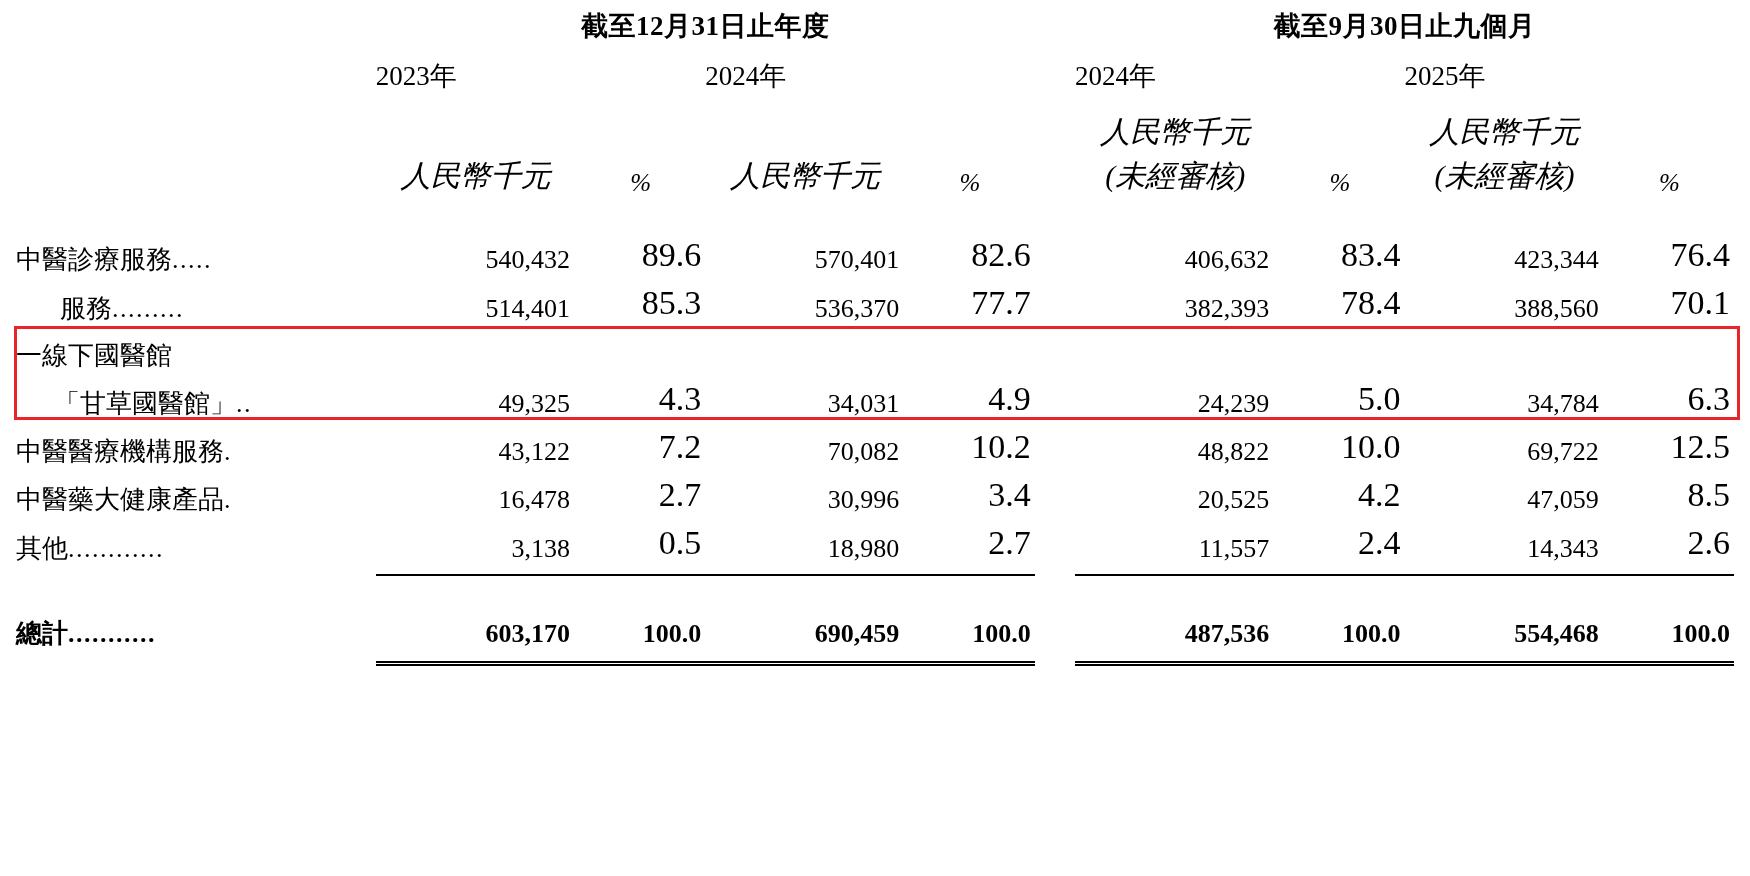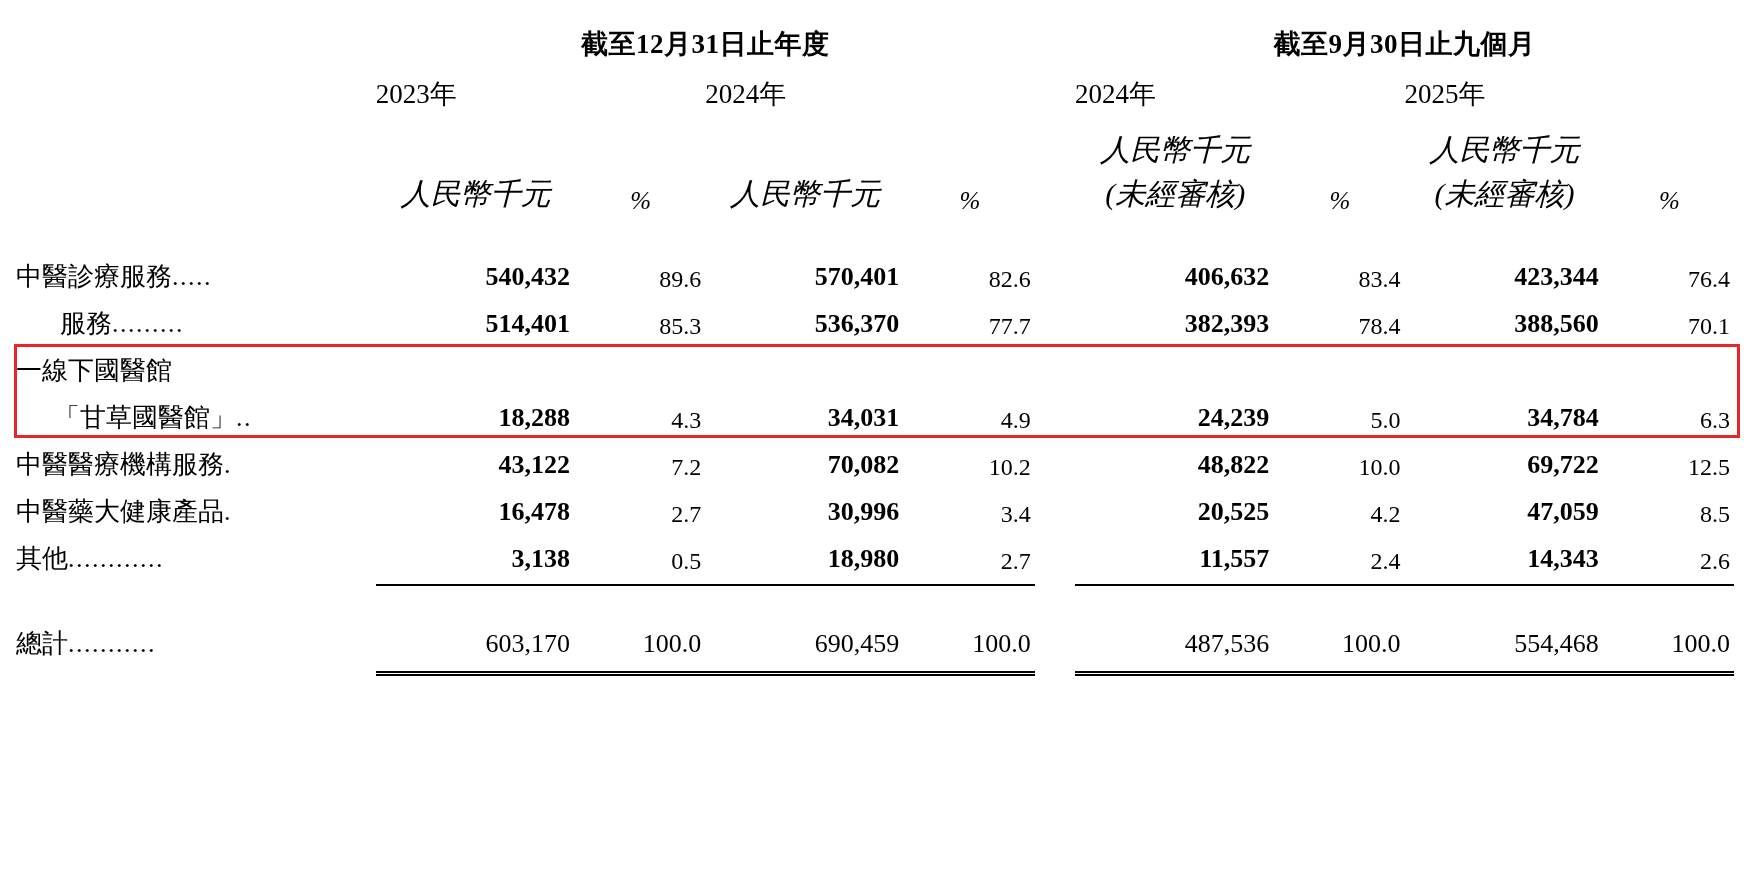--- a/index.html
+++ b/index.html
@@ -21,21 +21,21 @@
     width: 1750px;
     height: 876px;
     box-sizing: border-box;
     padding: 0;
   }
 
   table.fin {
     border-collapse: collapse;
     width: 1718px;
     margin-left: 16px;
-    margin-top: 26px;
+    margin-top: 8px;
     table-layout: fixed;
   }
 
   
   col.c-label { width: 320px; }
   col.c-num   { width: 178px; }
   col.c-pct   { width: 115px; }
   col.c-gap   { width: 36px; }
 
   td, th {
@@ -87,41 +87,40 @@
   .indent1 { padding-left: 0px; }
   .indent2 { padding-left: 44px; }
   .indent3 { padding-left: 38px; }
 
   .num {
     font-size: 26px;
     text-align: right;
     padding-right: 6px;
     white-space: nowrap;
     line-height: 1.42;
-    font-weight: bold;
   }
   .pct {
-    font-size: 24px;
+    font-size: 34px;
     text-align: right;
     padding-right: 4px;
     white-space: nowrap;
     line-height: 1.42;
   }
 
   tr.data td { height: 47px; }
 
   .subtotal-rule td > div {
     border-bottom: 2px solid #000;
     height: 0;
     margin-top: 6px;
   }
   .gap-after-rule td { height: 30px; }
 
   tr.total td {
-    font-weight: normal;
+    font-weight: bold;
     font-size: 26px;
   }
   .double-rule td > div {
     border-bottom: 2px solid #000;
     height: 5px;
     border-top: 2px solid #000;
     margin-top: 8px;
     box-sizing: border-box;
   }
 
@@ -261,21 +260,21 @@
       <td class="pct"></td>
       <td></td>
       <td class="num"></td>
       <td class="pct"></td>
       <td class="num"></td>
       <td class="pct"></td>
     </tr>
 
     <tr class="data">
       <td class="lbl indent3"><span>「甘草國醫館」</span><span class="dots">..</span></td>
-      <td class="num">18,288</td>
+      <td class="num">49,325</td>
       <td class="pct">4.3</td>
       <td class="num">34,031</td>
       <td class="pct">4.9</td>
       <td></td>
       <td class="num">24,239</td>
       <td class="pct">5.0</td>
       <td class="num">34,784</td>
       <td class="pct">6.3</td>
     </tr>
 

